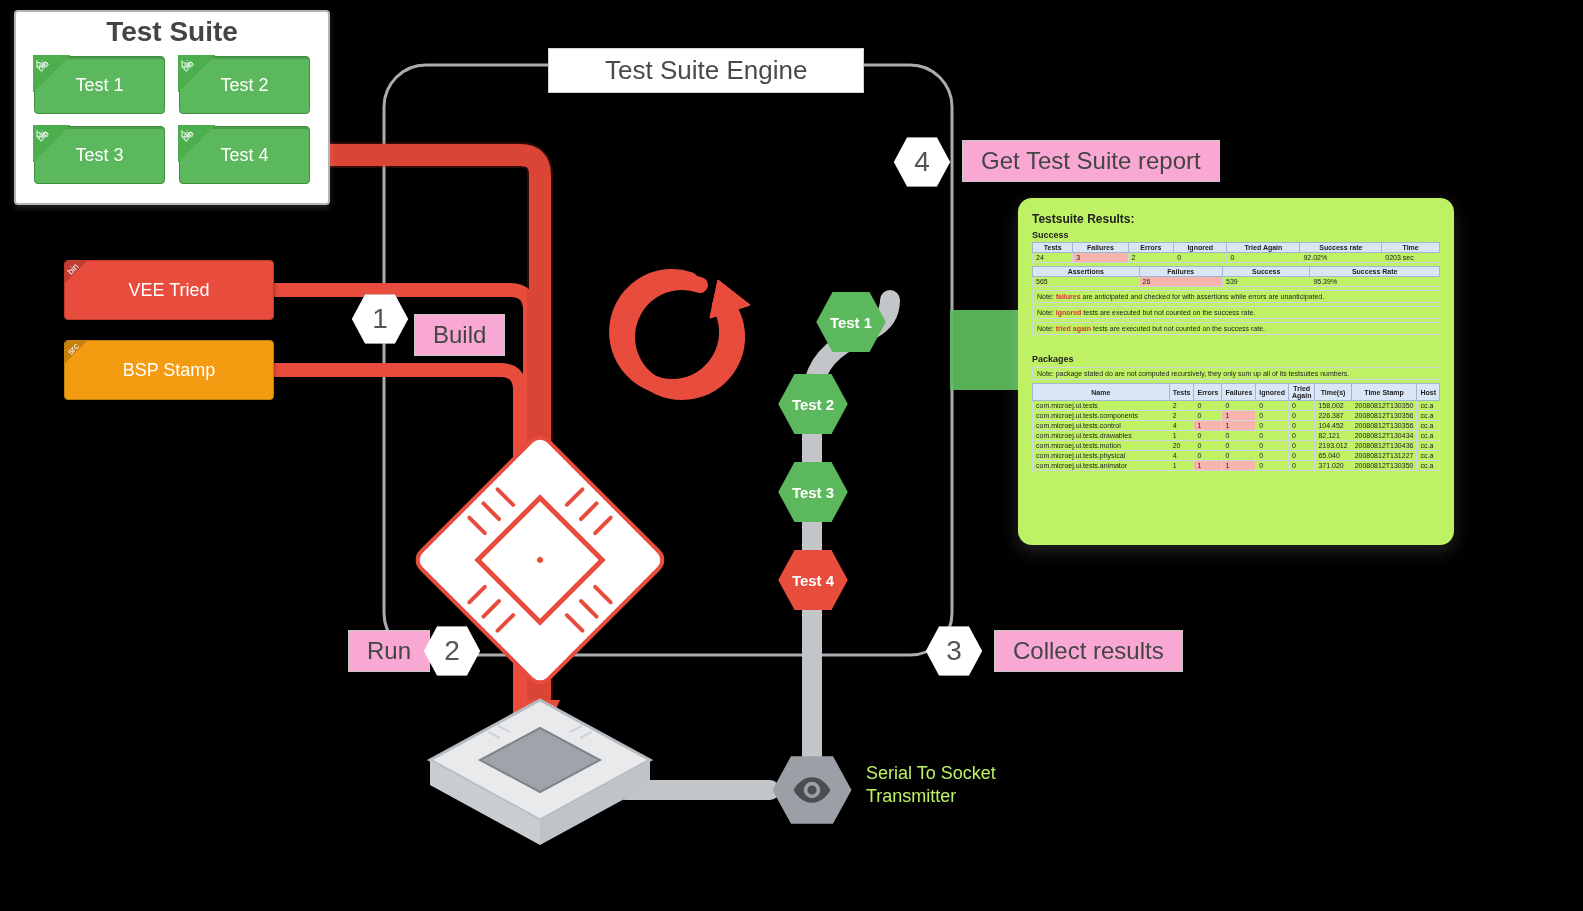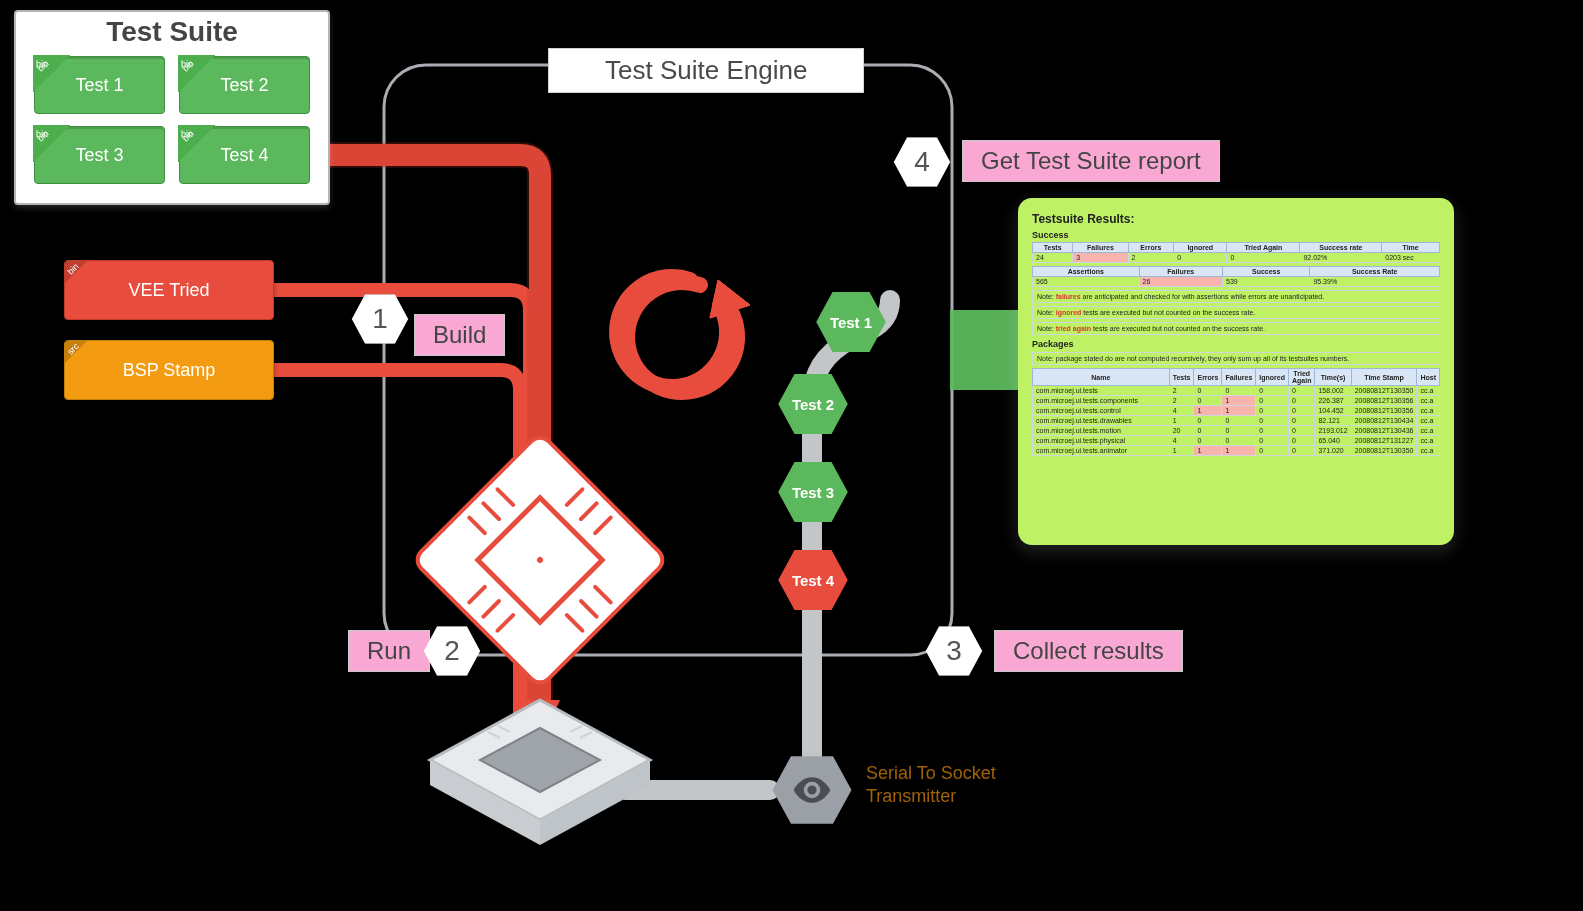--- a/index.html
+++ b/index.html
@@ -126,21 +126,21 @@
     position:absolute;
     width:84px; height:72px;
     background:#9aa0a6;
     clip-path: polygon(25% 3%, 75% 3%, 97% 50%, 75% 97%, 25% 97%, 3% 50%);
     display:flex;align-items:center;justify-content:center;
   }
   .eye-hex svg{ width:44px;height:44px;}
 
   .stst-label{
     position:absolute;
-    color:#a16207;
+    color:#bef264;
     font-size:18px;
     line-height:1.3;
     font-weight:300;
   }
 
   
   .report-panel{
     position:absolute;
     left:1018px; top:198px;
     width:436px; height:347px;
@@ -353,21 +353,21 @@
           <td class="err">26</td>
           <td>539</td>
           <td>95.39%</td>
         </tr>
   </tbody>
     </table>
   <div class="rp-note"><span>Note: </span><span class="r">failures</span><span> are anticipated and checked for with assertions while errors are unanticipated.</span></div>
   <div class="rp-note"><span>Note: </span><span class="r">ignored</span><span> tests are executed but not counted on the success rate.</span></div>
   <div class="rp-note"><span>Note: </span><span class="r">tried again</span><span> tests are executed but not counted on the success rate.</span></div>
 
-  <h5 style="margin-top:4px">Packages</h5>
+  <h5 style="margin-top:19px">Packages</h5>
   <div class="rp-note">Note: package stated do are not computed recursively, they only sum up all of its testsuites numbers.</div>
   <table class="rp-table" style="margin-top:3px">
     <tbody>
         <tr>
       <th style="width:46%">Name</th>
           <th>Tests</th>
           <th>Errors</th>
           <th>Failures</th>
           <th>Ignored</th>
           <th>Tried Again</th>

